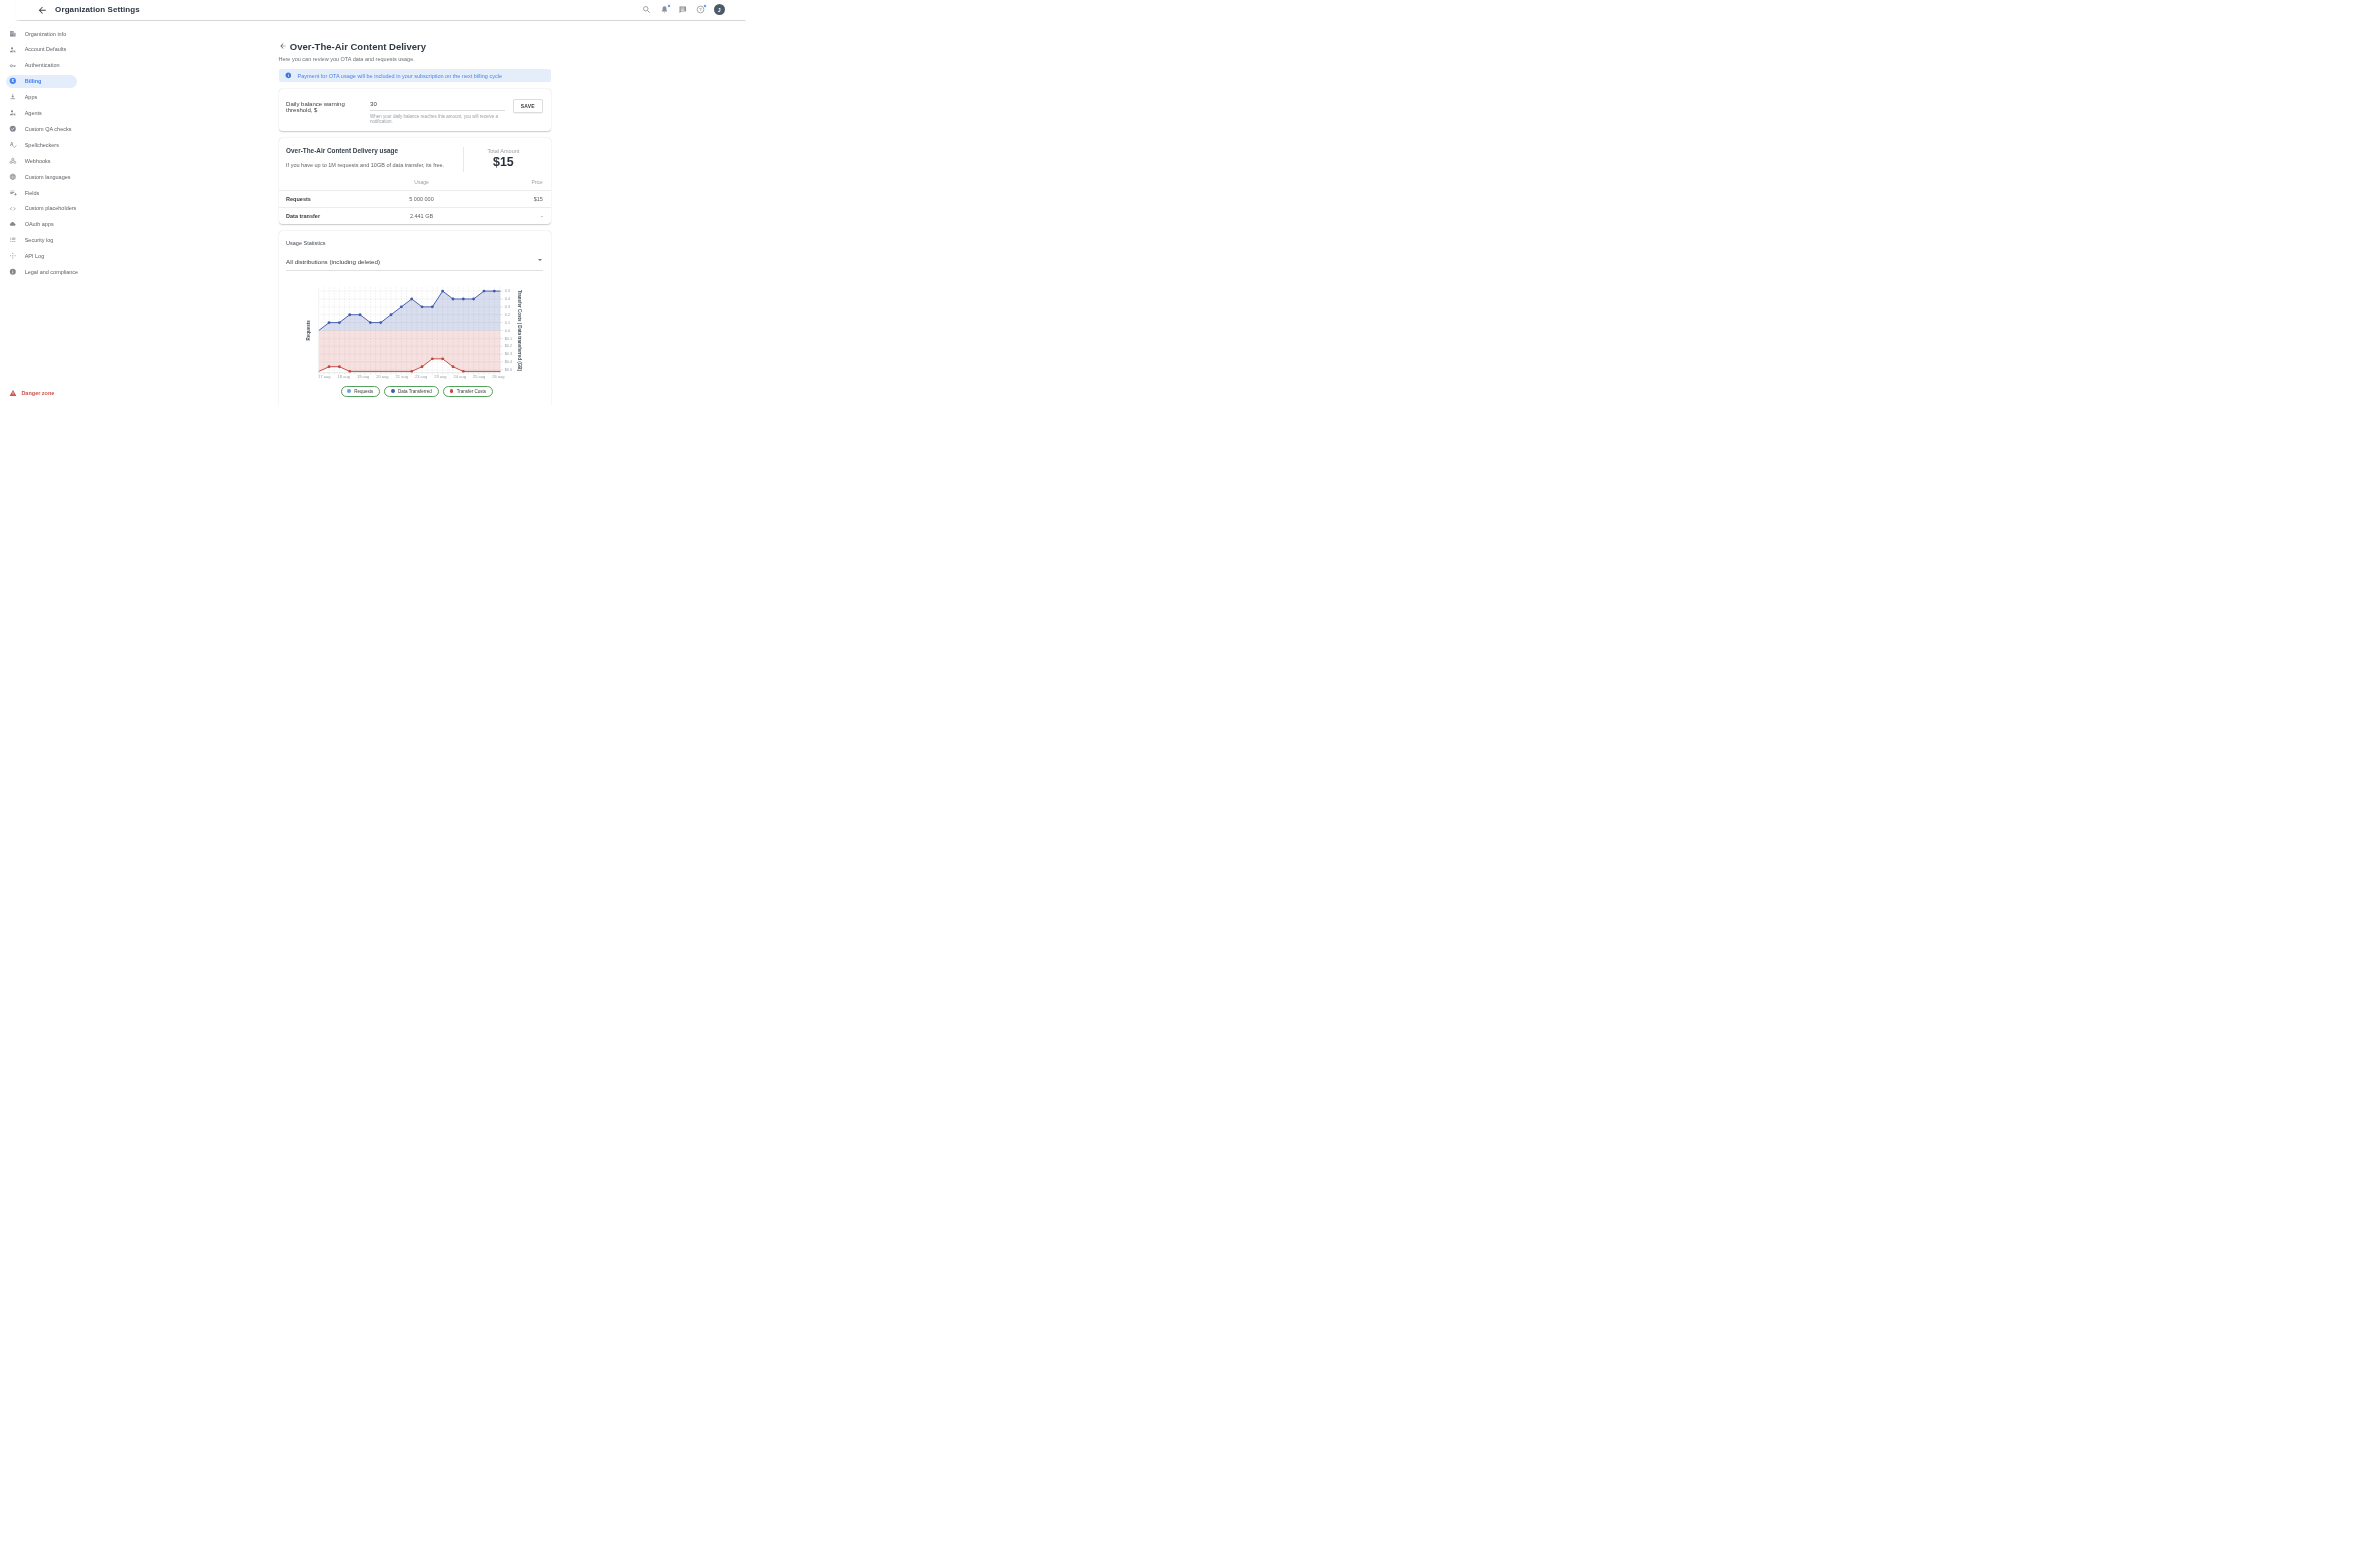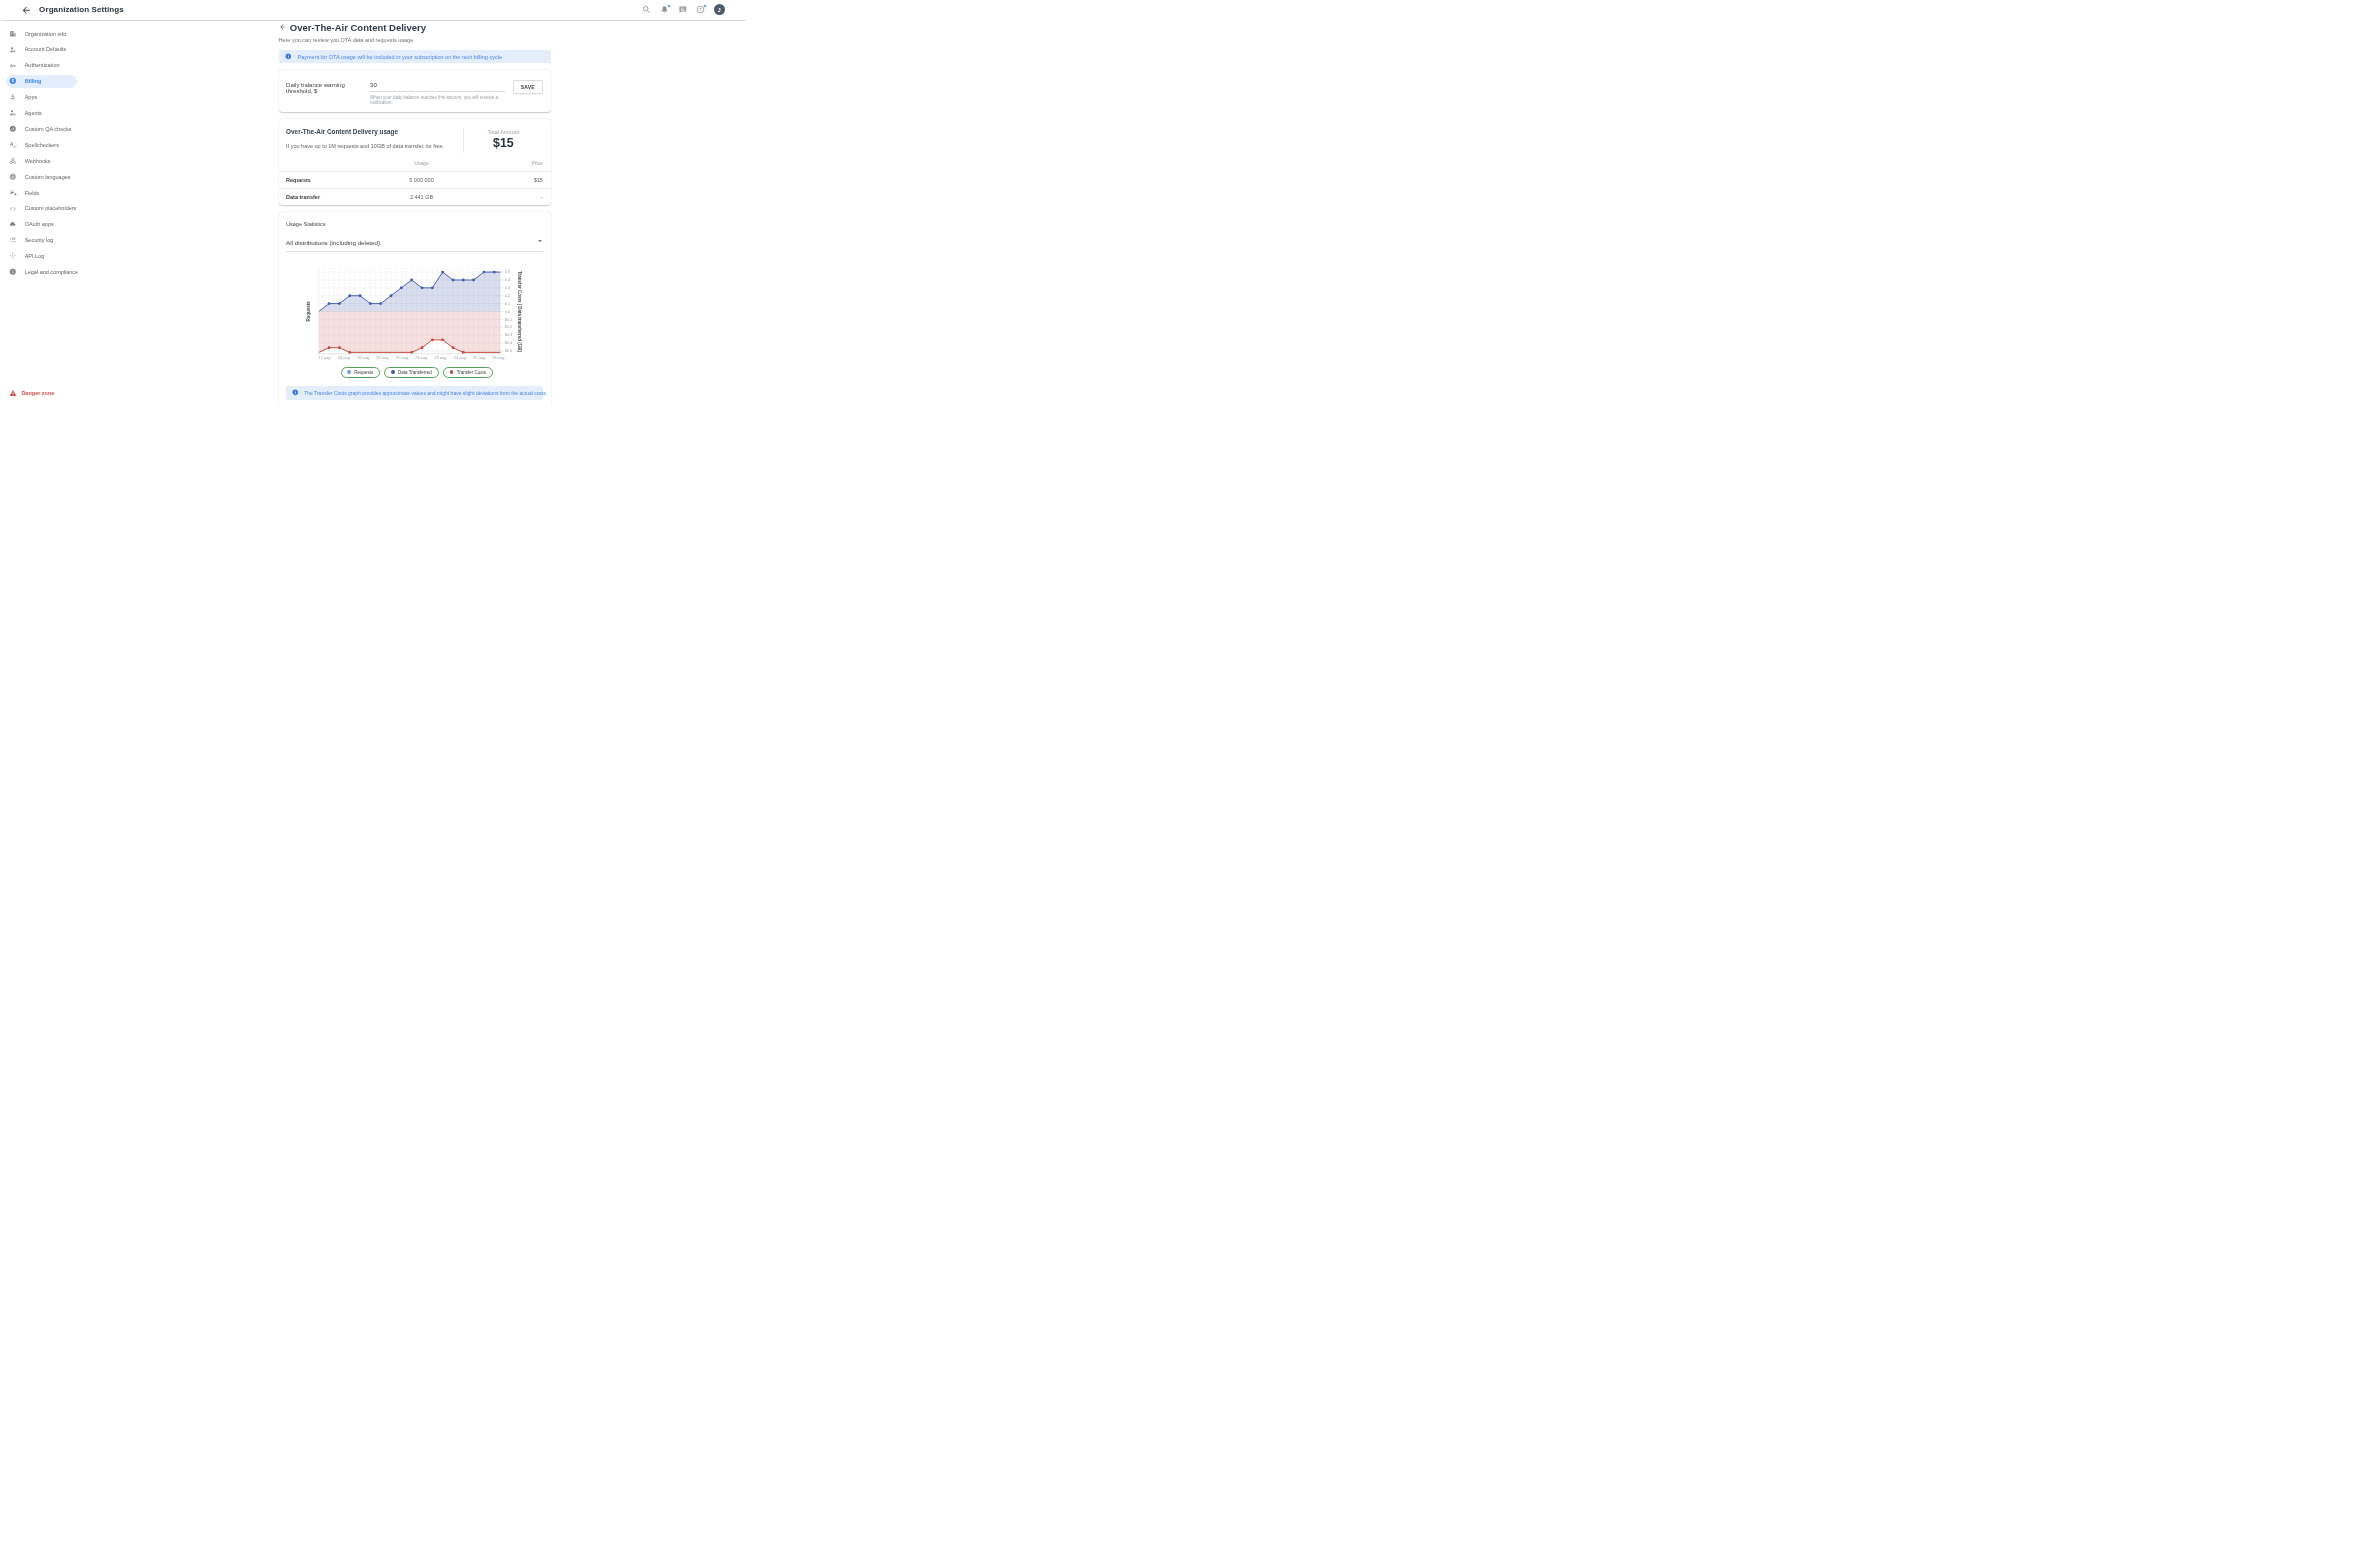--- a/index.html
+++ b/index.html
@@ -1,40 +1,40 @@
 <!DOCTYPE html>
 <html style="font-size:7.6px"><head>
 <meta charset="utf-8">
 <style>
   *{margin:0;padding:0;box-sizing:border-box}
   html,body{width:746px;height:405px;overflow:hidden}
   body{font-family:"Liberation Sans",sans-serif;background:#fff;position:relative;color:#3c4043}
   
-  .topbar{position:absolute;top:0;left:0;right:0;height:19.5px;background:#fff;display:flex;align-items:center;padding:0 21px;box-shadow:0 0.5px 1px rgba(0,0,0,.16);z-index:20}
+  .topbar{position:absolute;top:0;left:16px;right:0;height:19.5px;background:#fff;display:flex;align-items:center;padding:0 21px;box-shadow:0 0.5px 1px rgba(0,0,0,.16);z-index:20}
   .tb-back{width:10.5px;height:10.5px;color:#3c4043;cursor:pointer;flex:none}
   .tb-title{font-size:8px;font-weight:700;color:#2b3541;margin-left:7.6px;letter-spacing:0.1px}
   .tb-right{margin-left:auto;display:flex;align-items:center;gap:9px}
   .tb-icon{position:relative;width:9px;height:9px;color:#8a9096;cursor:pointer}
   .tb-icon svg{width:100%;height:100%}
   .badge-dot{position:absolute;top:-1.4px;right:-2.4px;width:3.8px;height:3.8px;border-radius:50%;background:#4285f4;border:0.7px solid #fff}
   .avatar{width:11.4px;height:11.4px;border-radius:50%;background:#4c5b69;color:#fff;font-size:5.2px;font-weight:700;display:flex;align-items:center;justify-content:center;cursor:pointer}
   
   .sidebar{position:absolute;top:19.5px;left:0;width:83px;bottom:0;background:#fff;padding-top:7.6px;z-index:5}
   .side-item{margin:0 5.7px 2.9px;height:13px;border-radius:6.7px;display:flex;align-items:center;padding-left:3.8px;gap:7.6px;cursor:pointer}
   .side-item.active{background:#e4edfb}
   .side-icon{width:7.6px;height:7.6px;color:#82878d;flex:none;display:flex}
   .side-icon svg{width:100%;height:100%}
   .side-label{font-size:5.5px;color:#5f6368;white-space:nowrap}
   .side-item.active .side-label{color:#4285f4;font-weight:700}
   .danger-zone{position:absolute;left:8.6px;bottom:8px;display:flex;align-items:center;gap:4.8px;cursor:pointer}
   .danger-zone .side-icon{width:8px;height:8px}
   .danger-label{font-size:5.5px;font-weight:600;color:#cd5249}
   
   .main{position:absolute;top:19.5px;left:83px;right:0;bottom:0;overflow:hidden}
-  .column{width:272px;margin:0 auto;padding-top:2px}
+  .column{width:272px;margin:0 auto;padding-top:21px}
   .page-head{display:flex;align-items:center;gap:3.3px}
   .ph-back{width:8px;height:8px;color:#5f6368;cursor:pointer;flex:none}
   .page-title{font-size:9.5px;font-weight:700;color:#2f3a46}
   .page-sub{margin-top:4.3px;font-size:5.5px;color:#6b7177}
   .banner{margin-top:7.1px;background:#e4eefb;border-radius:1.9px;display:flex;align-items:center;gap:6.2px;padding:3.3px 6.2px;white-space:nowrap}
   .banner-text{font-size:5.5px;color:#4b82e8}
   .info-ico{width:6.7px;height:6.7px;flex:none;display:flex}
   .card{background:#fff;border-radius:3.8px;box-shadow:0 0.5px 1.4px rgba(0,0,0,.22);margin-top:6.7px}
   
   .card-threshold{display:flex;padding:10px 7.6px 7.6px;align-items:flex-start}

